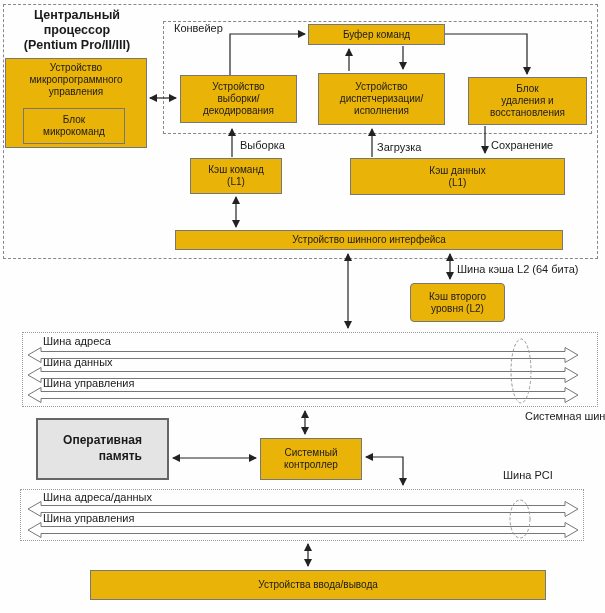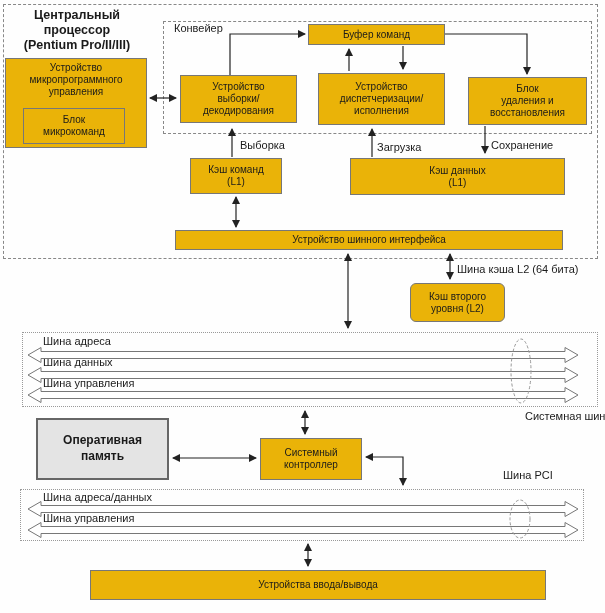--- a/index.html
+++ b/index.html
@@ -13,21 +13,21 @@
     font-size:10px;line-height:1.18;white-space:pre-line;
   }
   .dashedbox{position:absolute;border:1px dashed #888;box-sizing:border-box;background:transparent;}
   .dottedbox{position:absolute;border:1px dotted #999;box-sizing:border-box;background:transparent;}
   .label{position:absolute;font-size:11px;line-height:1.1;white-space:pre;color:#1a1a1a;}
   .title{
     position:absolute;left:12px;top:8px;width:130px;font-size:12.5px;font-weight:bold;
     line-height:1.18;text-align:center;white-space:pre-line;
   }
   .mem{
-    background:#e4e4e4;border:2px solid #666;font-weight:bold;font-size:12px;line-height:1.3;
+    background:#e4e4e4;border:2px solid #666;font-weight:bold;font-size:12px;line-height:1.3;text-align:right;
   }
   .topalign{align-items:flex-start;padding-top:3px;}
   .rounded{border-radius:4px;}
   svg.overlay{position:absolute;left:0;top:0;pointer-events:none;}
 </style>
 </head>
 <body>
 
 <div class="stage">
 
@@ -60,21 +60,21 @@
   <div class="label" style="left:240px;top:139px;">Выборка</div>
   <div class="label" style="left:377px;top:141px;">Загрузка</div>
   <div class="label" style="left:491px;top:139px;">Сохранение</div>
 
   <div class="box" style="left:190px;top:158px;width:92px;height:36px;">Кэш команд
 (L1)</div>
   <div class="box" style="left:350px;top:158px;width:215px;height:37px;">Кэш данных
 (L1)</div>
   <div class="box" style="left:175px;top:230px;width:388px;height:20px;">Устройство шинного интерфейса</div>
   <div class="label" style="left:457px;top:263px;">Шина кэша L2 (64 бита)</div>
-  <div class="box rounded" style="left:410px;top:283px;width:95px;height:39px;border-radius:6px;">Кэш второго
+  <div class="box rounded" style="left:410px;top:283px;width:95px;height:39px;">Кэш второго
 уровня (L2)</div>
 
   <div class="label" style="left:43px;top:335px;">Шина адреса</div>
   <div class="label" style="left:43px;top:356px;">Шина данных</div>
   <div class="label" style="left:43px;top:377px;">Шина управления</div>
   <div class="label" style="left:485px;top:410px;margin-left:40px;">Системная шина</div>
 
   <div class="box mem" style="left:36px;top:418px;width:133px;height:62px;">Оперативная
 память</div>
   <div class="box" style="left:260px;top:438px;width:102px;height:42px;">Системный

